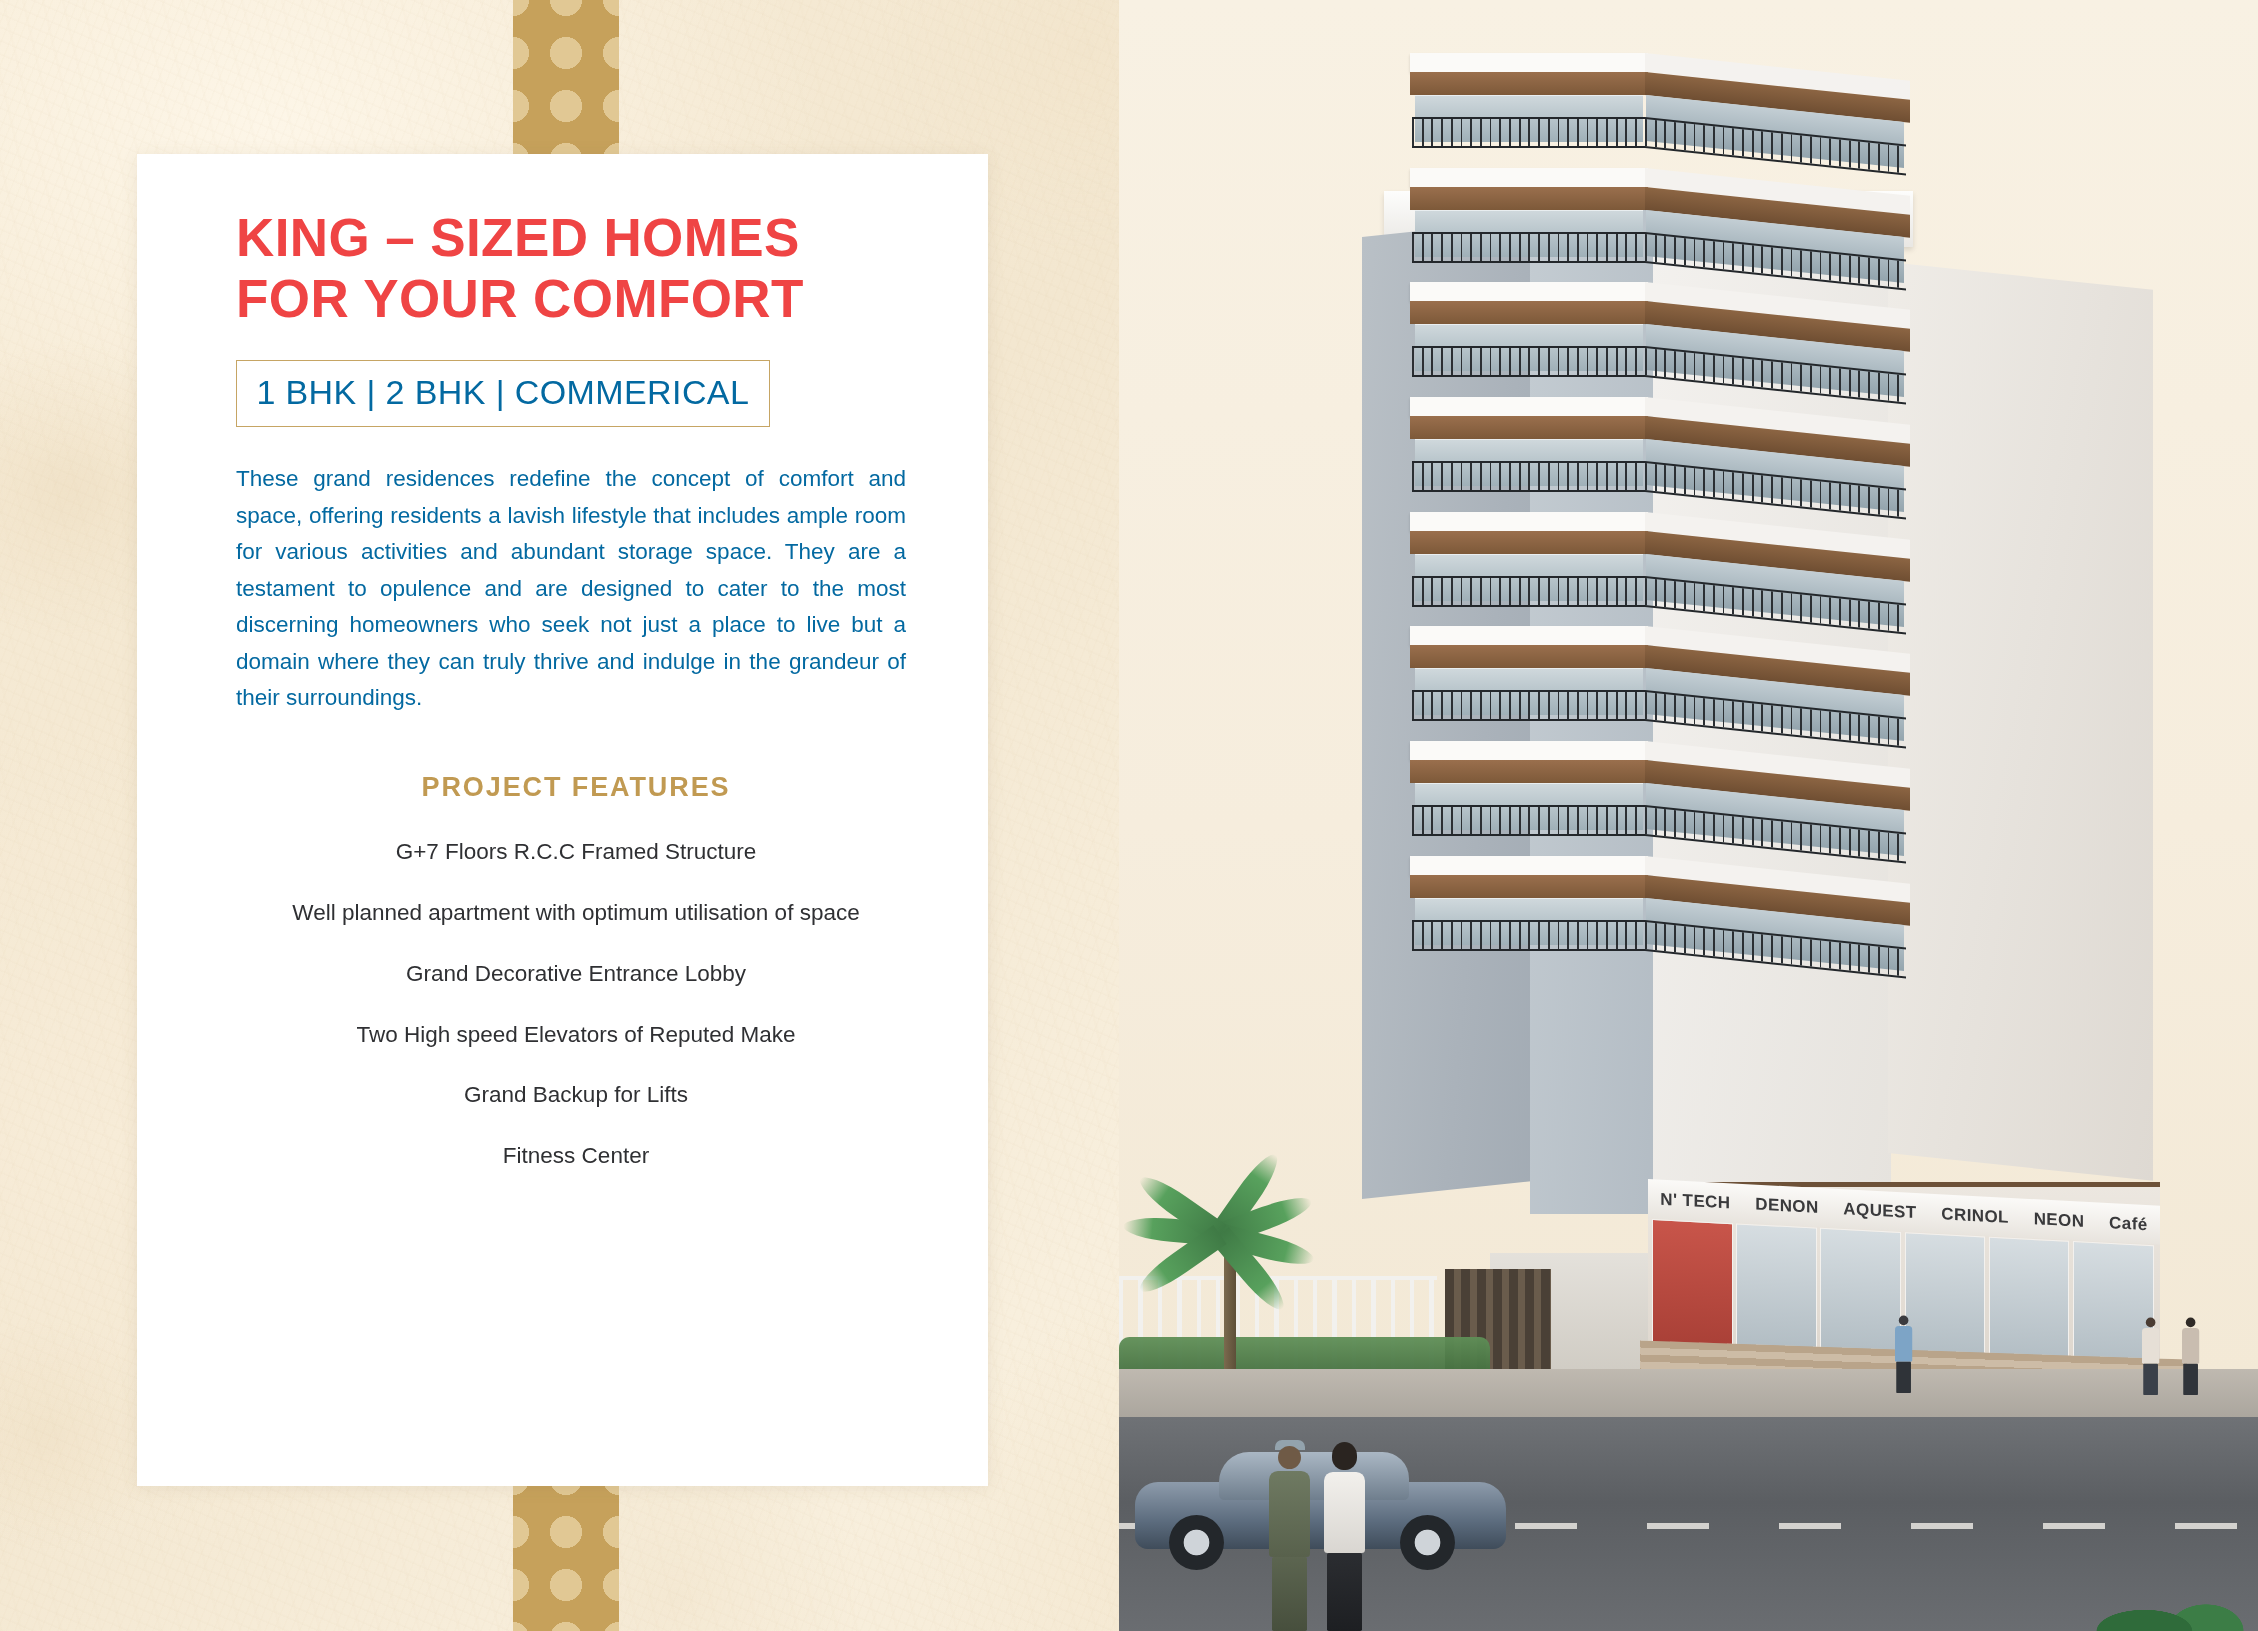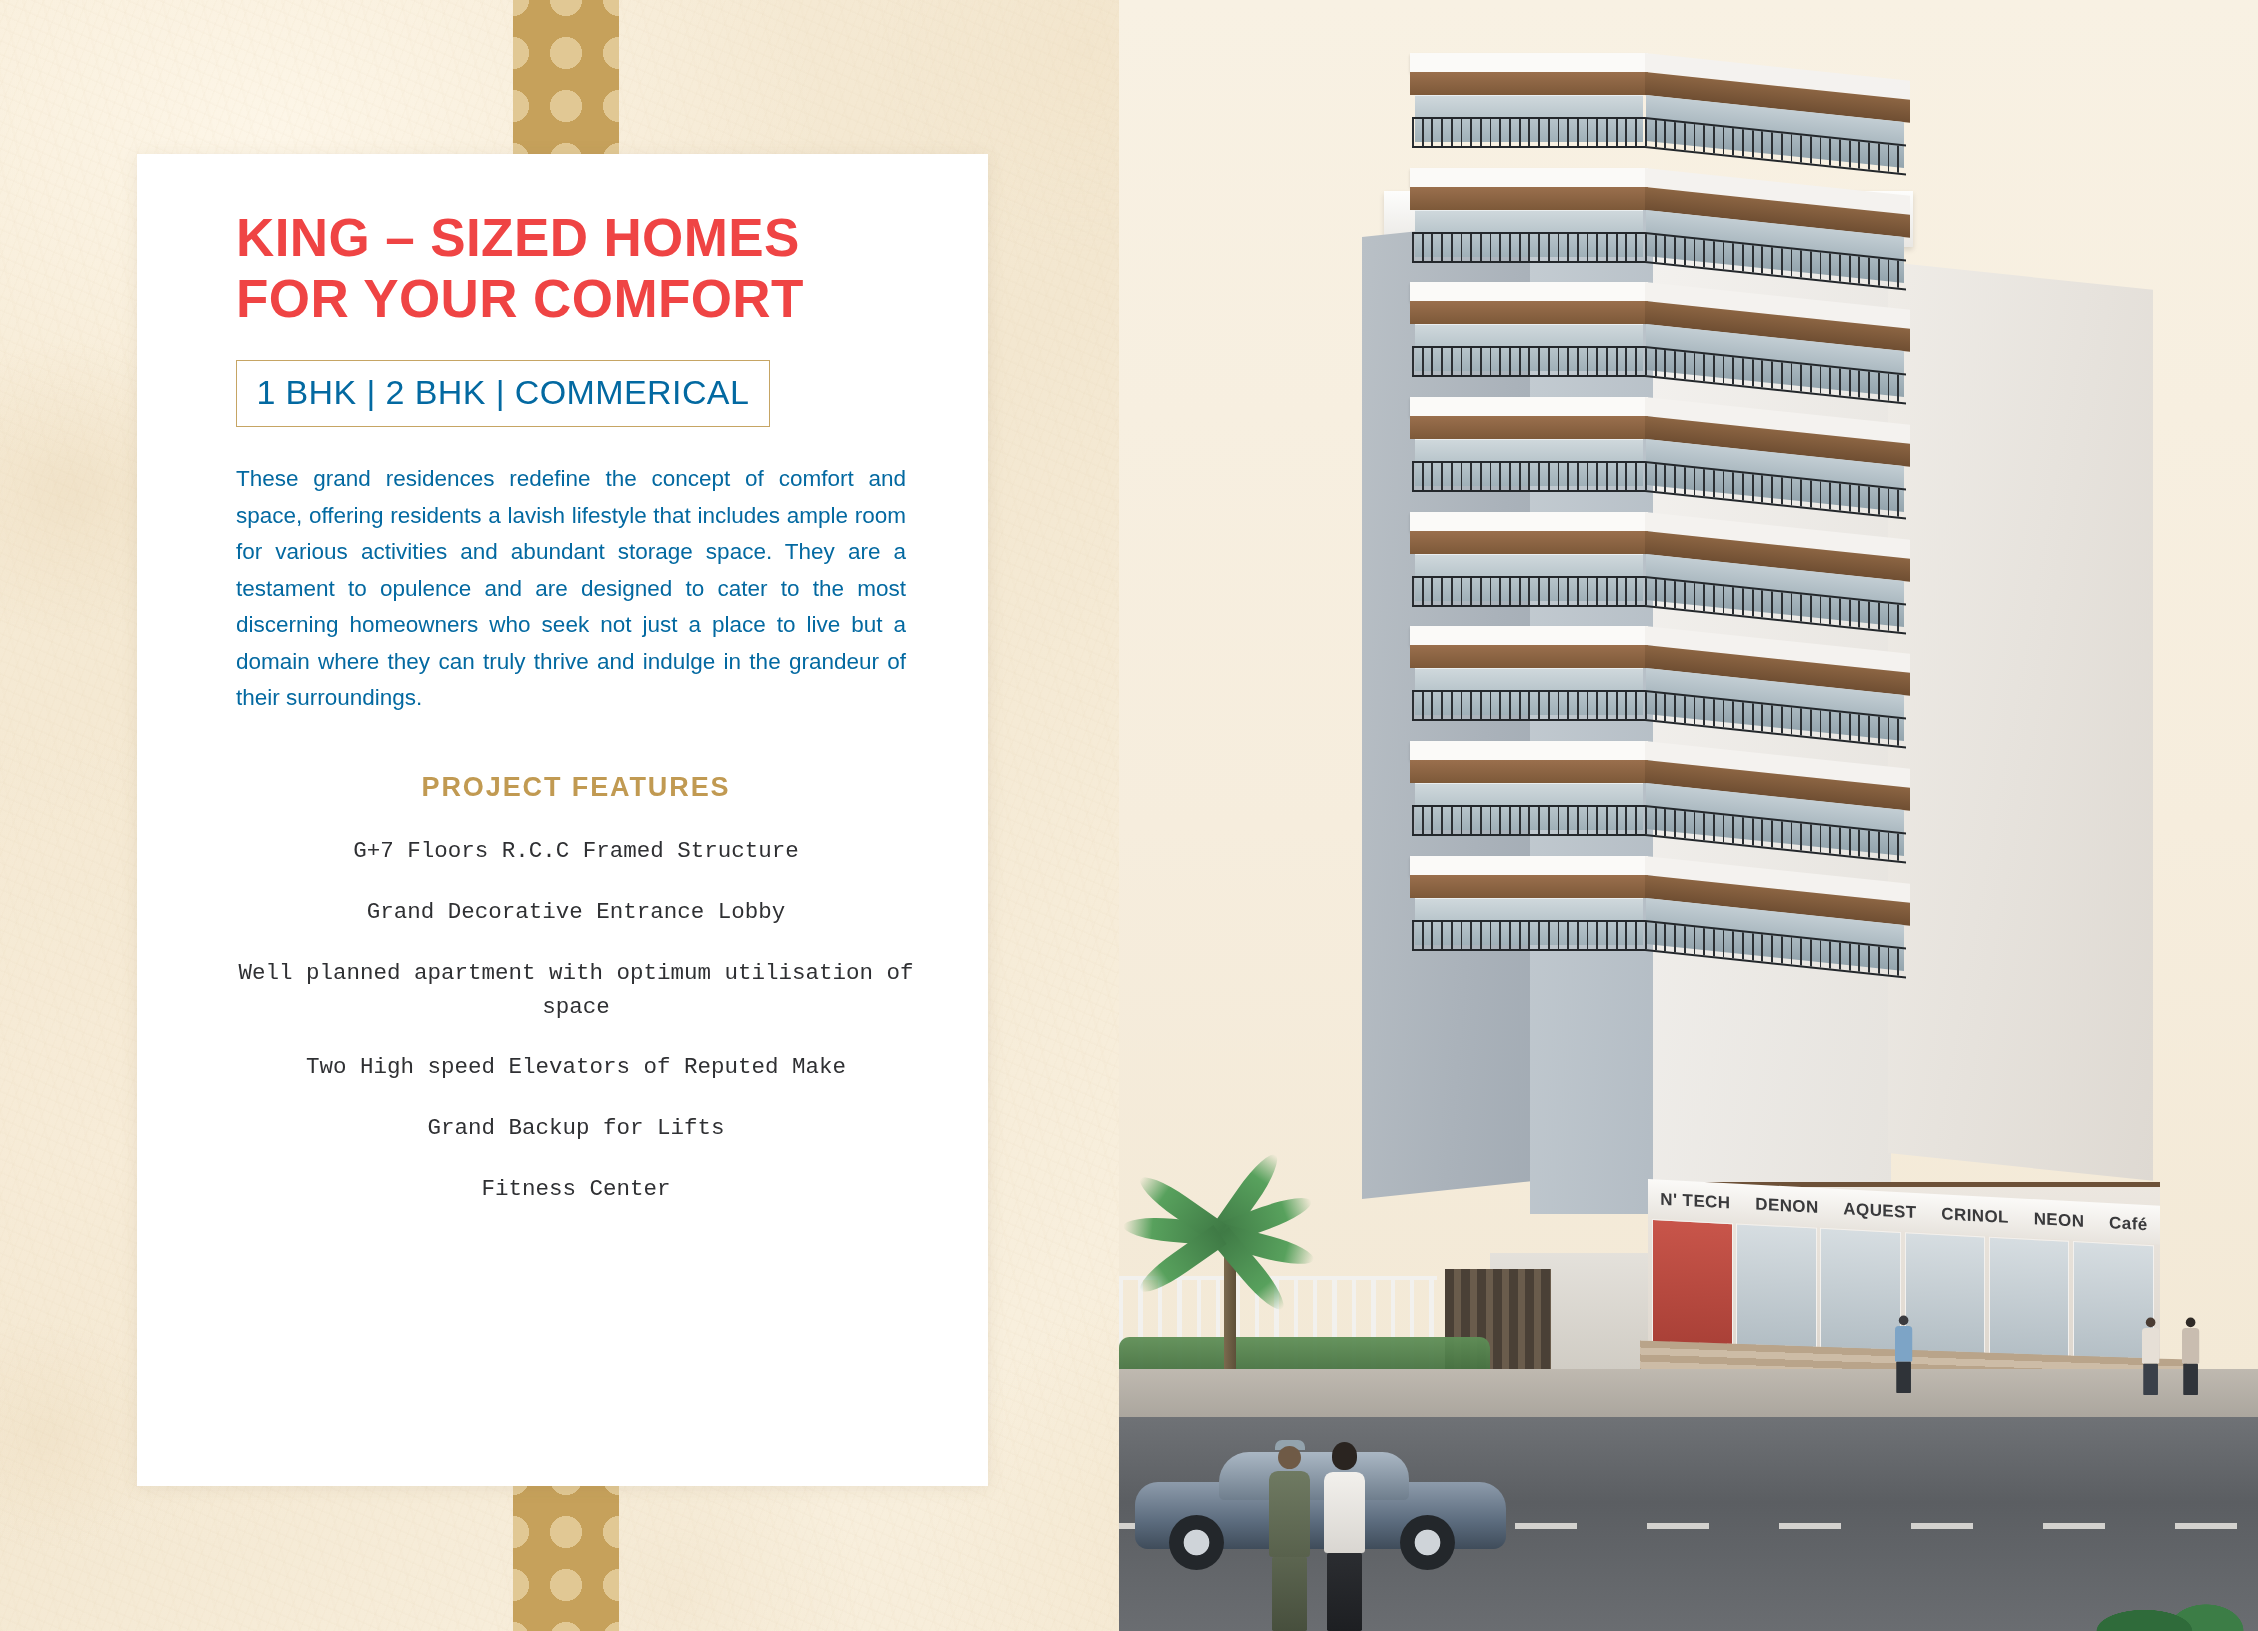--- a/index.html
+++ b/index.html
@@ -125,21 +125,20 @@
     font-weight: 800;
     letter-spacing: 1.9px;
     text-align: center;
     margin: 0 0 32px 0;
   }
   .features-list {
     list-style: none;
     margin: 0;
     padding: 0;
     text-align: center;
-    font-family: Liberation Mono, monospace;
   }
   .features-list li {
     color: #2f3033;
     font-size: 22.5px;
     line-height: 1.5;
     margin-bottom: 27px;
   }
   
   .render {
     position: absolute;
@@ -552,22 +551,22 @@
       <div class="bhk-box">
         <span>1 BHK | 2 BHK | COMMERICAL</span>
       </div>
 
       <p class="body-copy">These grand residences redefine the concept of comfort and space, offering residents a lavish lifestyle that includes ample room for various activities and abundant storage space. They are a testament to opulence and are designed to cater to the most discerning homeowners who  seek not just a place to live but a domain where they can truly thrive and indulge in the grandeur of their surroundings.</p>
 
       <h2 class="features-title">PROJECT  FEATURES</h2>
 
       <ul class="features-list">
         <li>G+7 Floors R.C.C Framed Structure</li>
+        <li>Well planned apartment with optimum utilisation of space</li>
         <li>Grand Decorative Entrance Lobby</li>
-        <li>Well planned apartment with optimum utilisation of space</li>
         <li>Two High speed Elevators of Reputed Make</li>
         <li>Grand Backup for Lifts</li>
         <li>Fitness Center</li>
       </ul>
     </div>
   </div>
 
   <div class="render">
     <div class="sky"></div>
 

